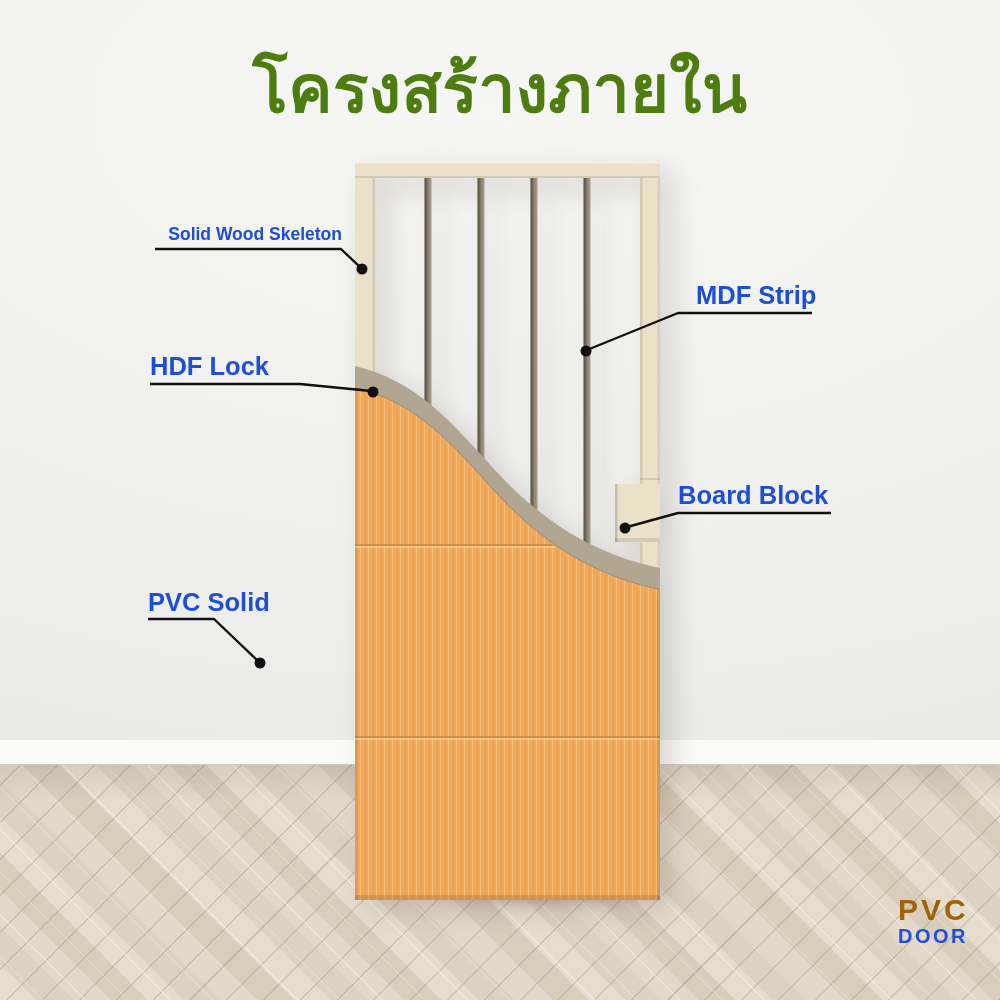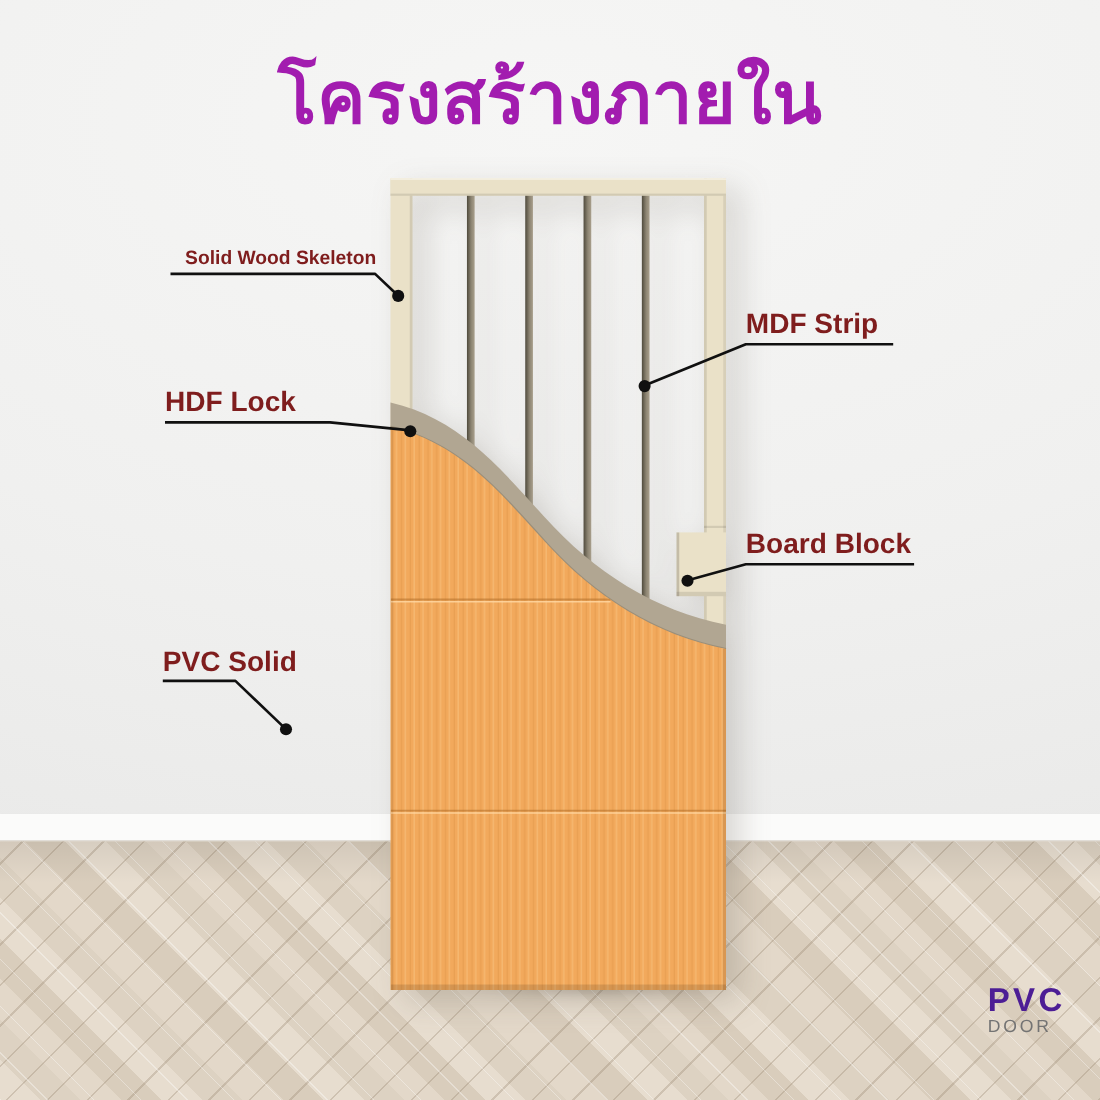--- a/index.html
+++ b/index.html
@@ -37,38 +37,38 @@
     filter:drop-shadow(12px 10px 14px rgba(90,80,70,0.22));
   }
   .callout-svg{
     position:absolute; left:0; top:0; width:1000px; height:1000px;
     pointer-events:none;
   }
   .callout-svg polyline{ fill:none; stroke:#101010; stroke-width:2.4px; stroke-linejoin:round; }
   .callout-svg circle{ fill:#101010; stroke:none; }
   .title{
     position:absolute; left:0; top:36px; width:1000px; margin:0;
-    text-align:center; font-size:66px; font-weight:800; color:#a21caf;
+    text-align:center; font-size:66px; font-weight:800; color:#4d7c0f;
     letter-spacing:0.5px;
   }
   .label{
-    position:absolute; font-weight:700; color:#7f1d1d; white-space:nowrap;
+    position:absolute; font-weight:700; color:#1d4ed8; white-space:nowrap;
   }
   .label.small{ font-size:17.5px; }
   .label.big{ font-size:25.5px; }
   .label.right-align{ text-align:right; }
   .logo{
     position:absolute; left:898px; top:894px; width:80px; text-align:left;
     line-height:1.05;
   }
   .logo .logo-top{
-    font-size:30px; font-weight:700; letter-spacing:3px; color:#4c1d95;
+    font-size:30px; font-weight:700; letter-spacing:3px; color:#a16207;
   }
   .logo .logo-bottom{
-    font-size:16px; font-weight:400; letter-spacing:2.5px; color:#737373;
+    font-size:20px; font-weight:700; letter-spacing:2.5px; color:#1d4ed8;
   }
 </style>
 </head>
 <body>
 
 <div class="stage">
 
   <div class="wall"></div>
   <div class="baseboard"></div>
   <div class="floor"></div>
@@ -152,21 +152,21 @@
 
     <polyline points="831,513 678,513 627,527"></polyline>
     <circle cx="625" cy="528" r="5.5"></circle>
 
     <polyline points="148,619 214,619 258,661"></polyline>
     <circle cx="260" cy="663" r="5.5"></circle>
   </svg>
 
   <div class="label small right-align" style="left:150px; top:224px; width:192px;">Solid Wood Skeleton</div>
 
-  <div class="label big" style="left:678px; top:281px;">MDF Strip</div>
+  <div class="label big" style="left:696px; top:281px;">MDF Strip</div>
 
   <div class="label big" style="left:150px; top:352px;">HDF Lock</div>
 
   <div class="label big" style="left:678px; top:481px;">Board Block</div>
 
   <div class="label big" style="left:148px; top:588px;">PVC Solid</div>
 
   <div class="logo">
     <div class="logo-top">PVC</div>
     <div class="logo-bottom">DOOR</div>

